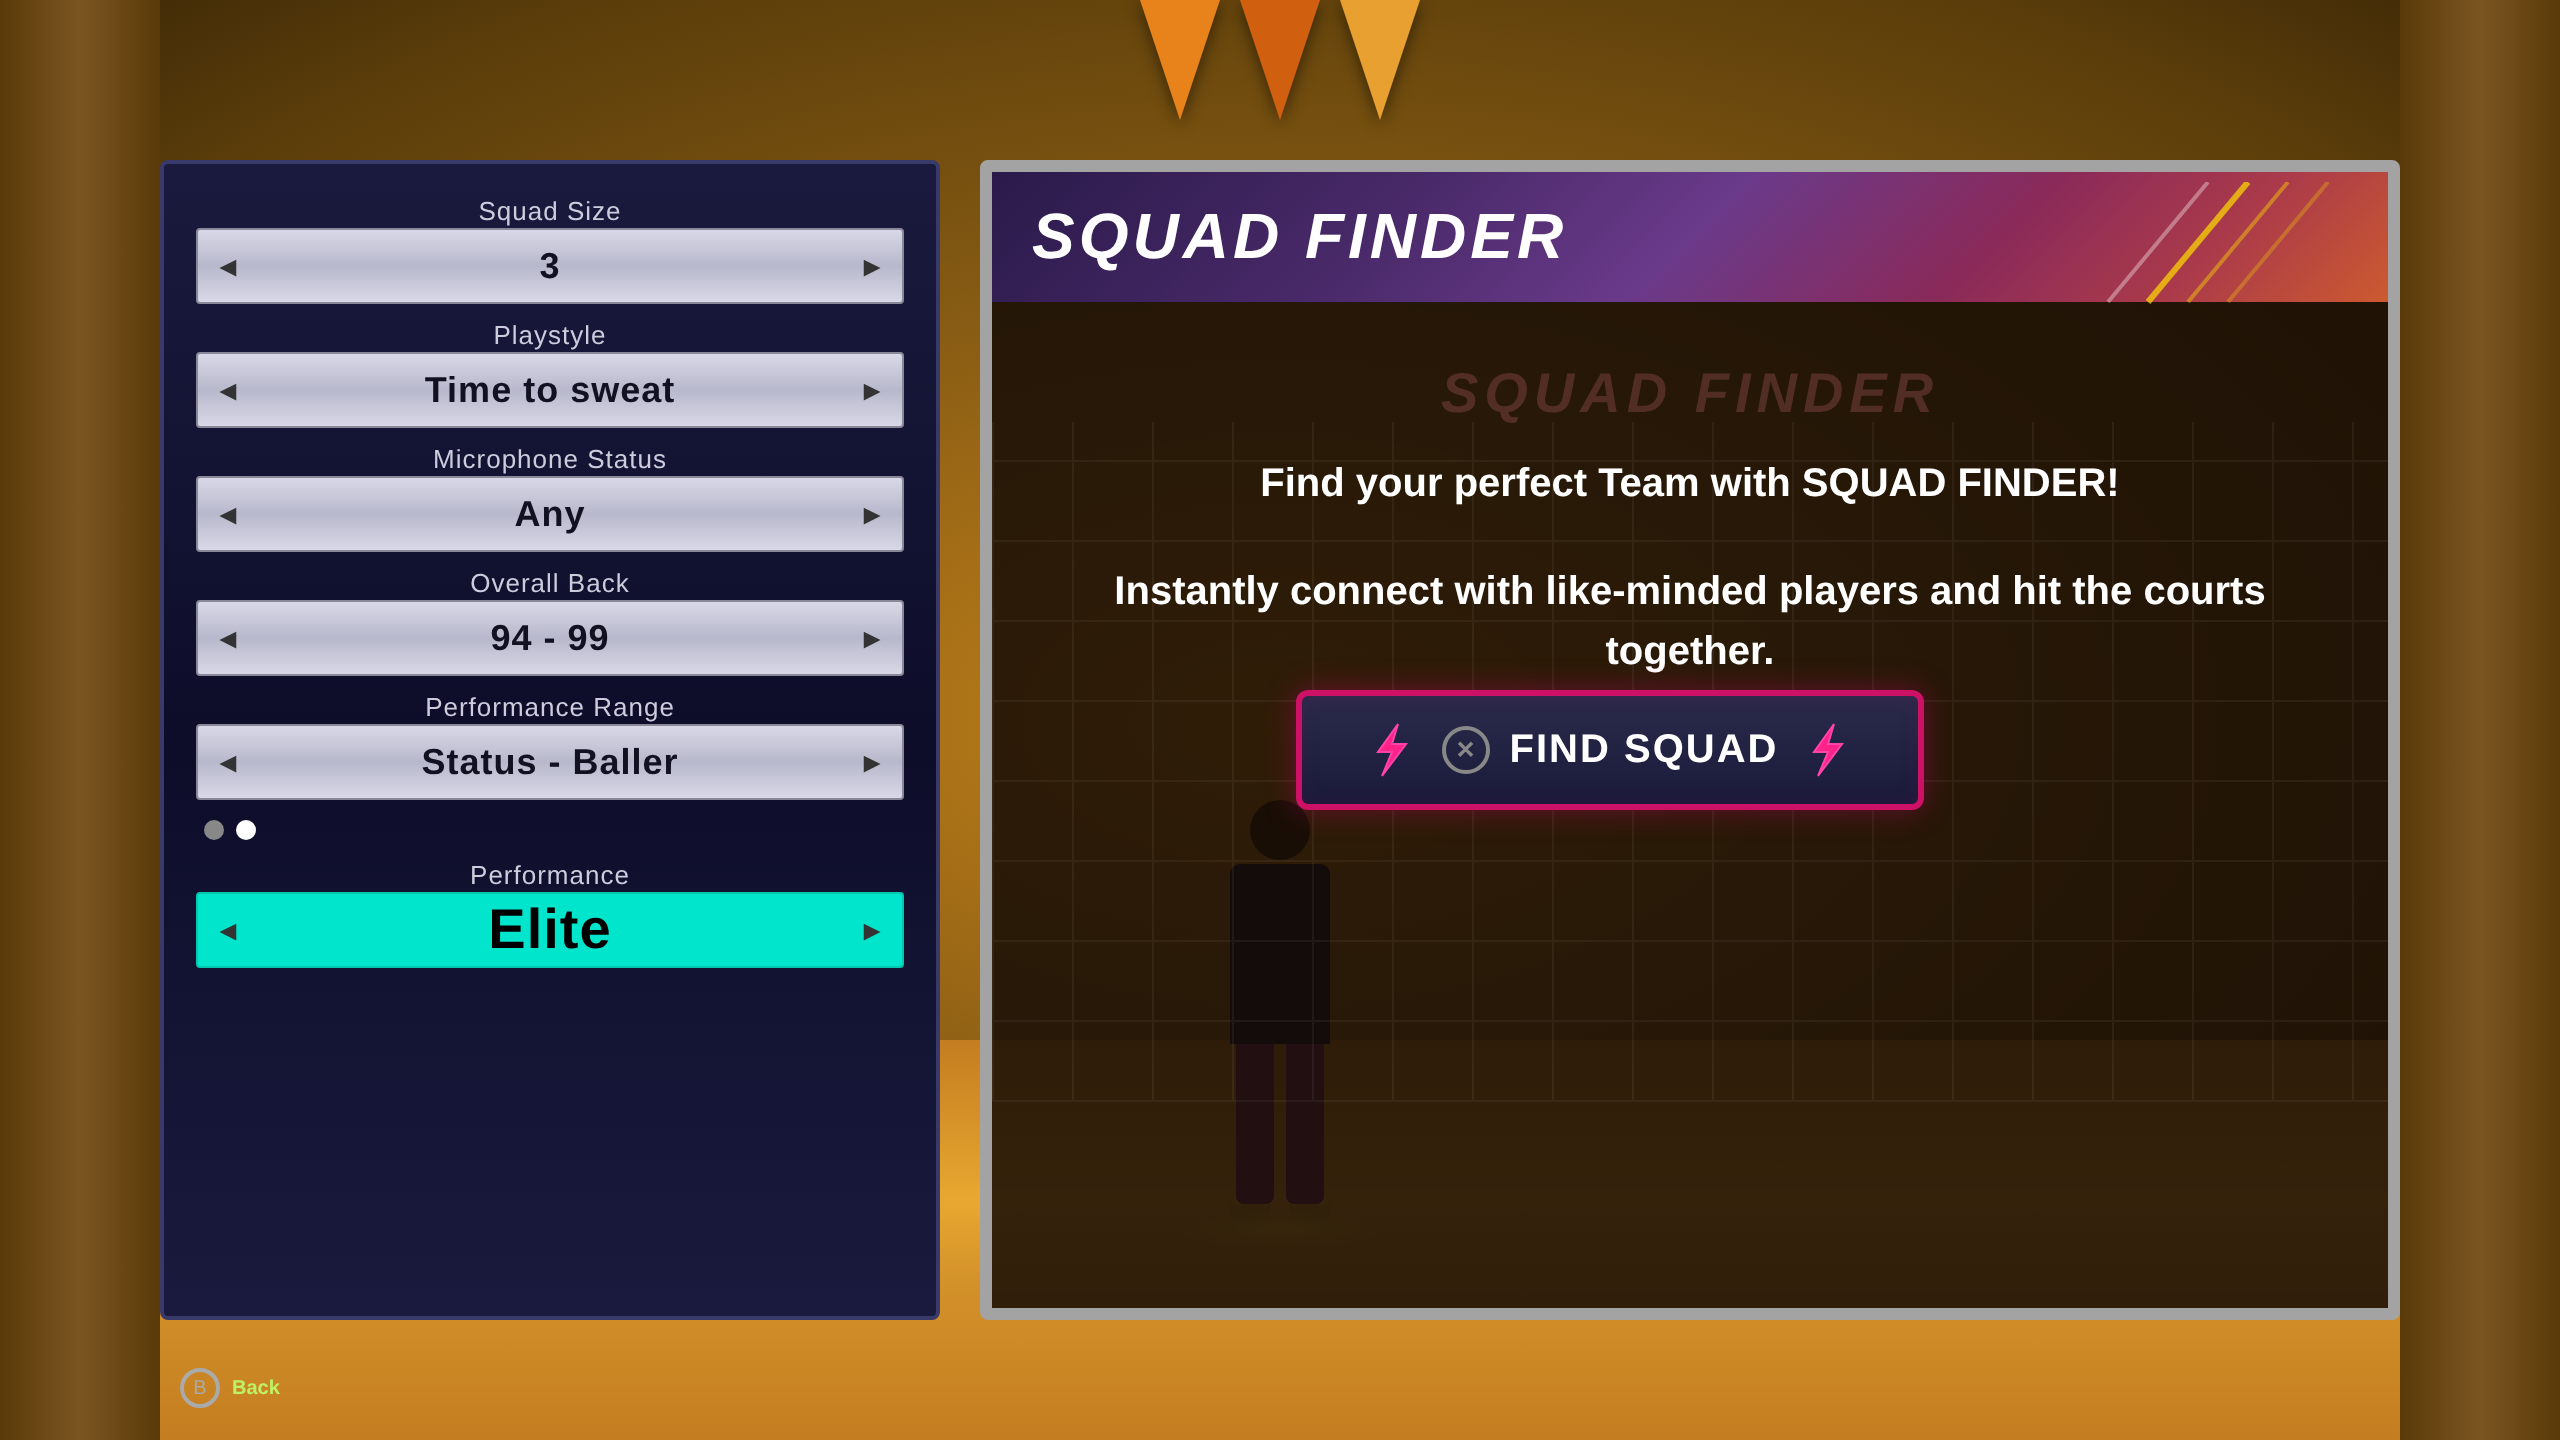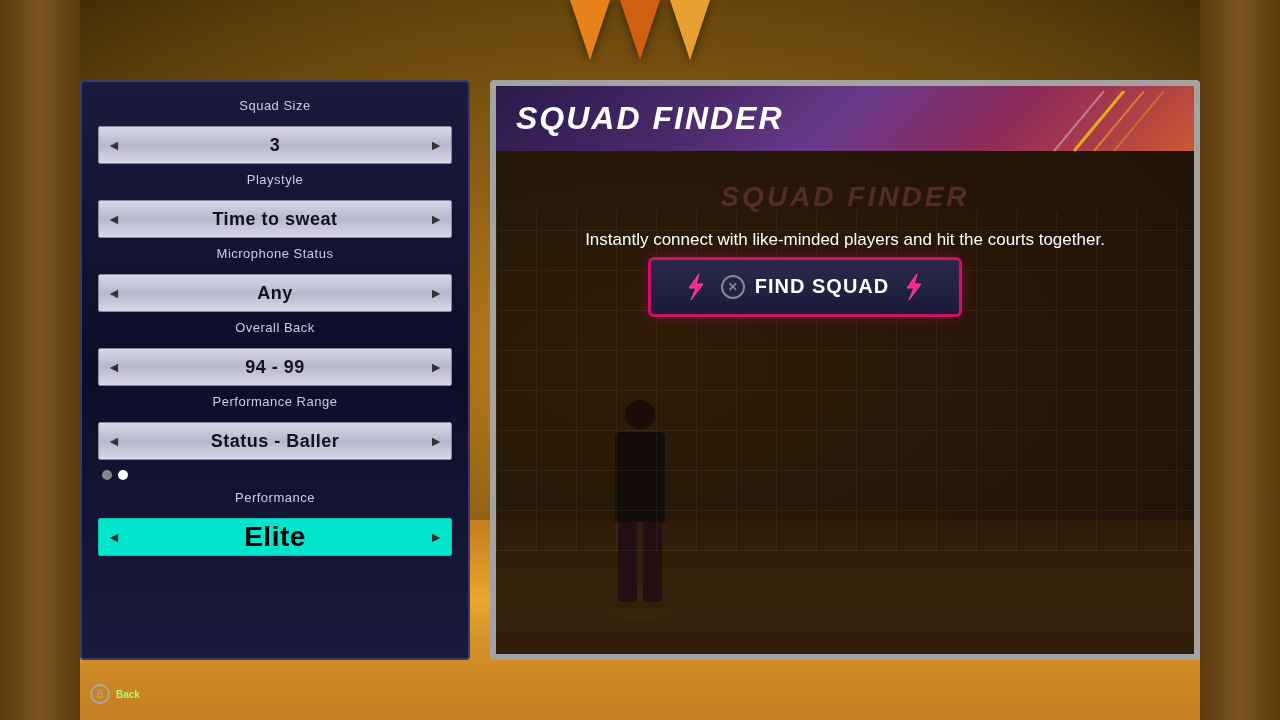--- a/index.html
+++ b/index.html
@@ -132,21 +132,21 @@
       padding: 16px;
       display: flex;
       flex-direction: column;
       gap: 8px;
     }
 
     
     .selector-group {
       display: flex;
       flex-direction: column;
-      gap: 13px;
+      gap: 1px;
     }
 
     .selector-label {
       text-align: center;
       color: #ccccdd;
       font-size: 13px;
       font-weight: 400;
       letter-spacing: 0.5px;
     }
 
@@ -264,22 +264,22 @@
       color: white;
       line-height: 1.5;
     }
 
     .info-text.large {
       font-size: 20px;
       font-weight: 600;
     }
 
     .info-text.medium {
-      font-size: 17px;
-      font-weight: 400;
+      font-size: 20px;
+      font-weight: 700;
     }
 
     
     .find-squad-btn {
       position: absolute;
       bottom: 30px;
       right: 40px;
       background: linear-gradient(180deg, #2a2a4a 0%, #1a1a3a 100%);
       border: 3px solid #cc1166;
       border-radius: 6px;
@@ -465,20 +465,21 @@
       <line x1="120" y1="60" x2="170" y2="0" stroke="#ffdd00" stroke-width="2" opacity="0.4"></line>
       <line x1="60" y1="60" x2="110" y2="0" stroke="#ffffff" stroke-width="2" opacity="0.5"></line>
     </svg>
   </div>
 
   <div class="right-content">
     <div class="bg-pattern"></div>
 
     <div class="watermark-text">SQUAD FINDER</div>
 
+    <div class="info-text large">Find your perfect Team with SQUAD FINDER!</div>
     <div class="info-text medium">Instantly connect with like-minded players and hit the courts together.</div>
 
     <div class="find-squad-btn" style="position:relative;margin-top:10px;">
 
       <svg width="30" height="30">
         <polygon points="18,2 8,16 15,16 10,28 22,12 15,12" fill="#ff2288" stroke="#ff44aa" stroke-width="1"></polygon>
       </svg>
       <div class="x-circle">✕</div>
       <span class="find-squad-btn-label">Find Squad</span>
 

